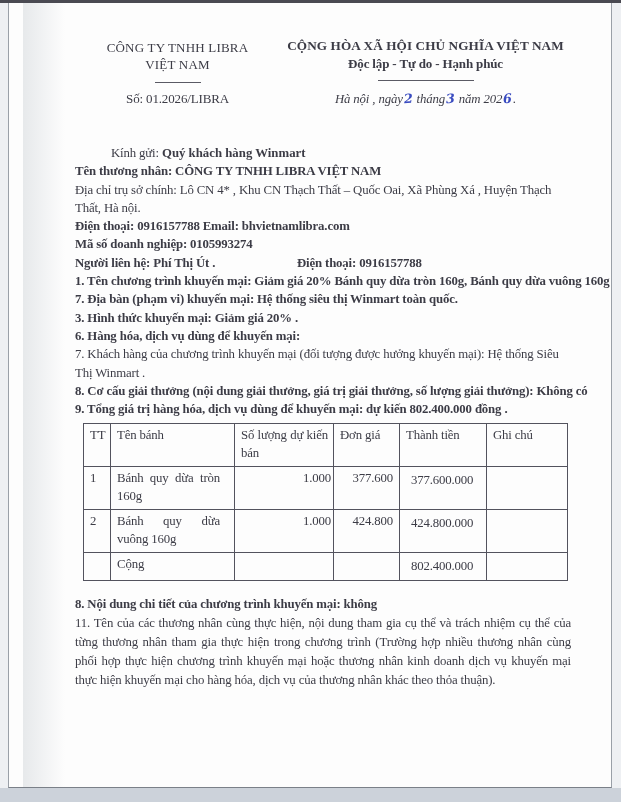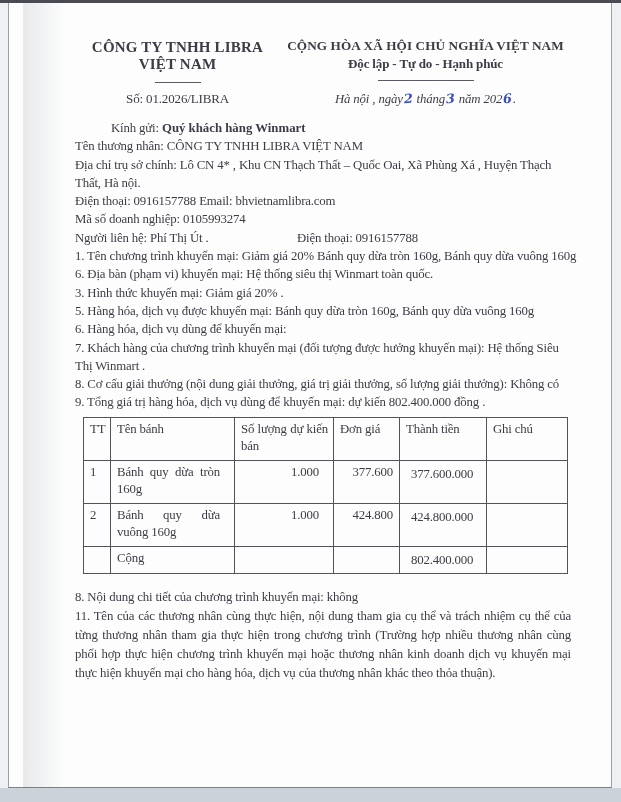--- a/index.html
+++ b/index.html
@@ -32,41 +32,41 @@
   .page::before {
     content: ""; position: absolute; left: 14px; top: 0; bottom: 0; width: 42px;
     background: linear-gradient(90deg, rgba(140,152,162,0.20), rgba(140,152,162,0));
     pointer-events: none;
   }
   .content { position: relative; padding: 26px 40px 0 66px; }
 
   
   .doc-header { display: flex; }
   .hdr-left { width: 205px; text-align: center; padding-top: 10px; }
-  .hdr-left .company { font-weight: bold; font-size: 15px; line-height: 17px; letter-spacing: 0.2px; }
+  .hdr-left .company { font-weight: normal; font-size: 13px; line-height: 17px; letter-spacing: 0.2px; }
   .sep-sm { width: 46px; height: 1px; background: #5a5a64; margin: 9px auto 8px auto; }
   .hdr-left .docnum { font-size: 13px; }
   .hdr-right { flex: 1; text-align: center; padding-top: 8px; }
   .hdr-right .republic { font-weight: bold; font-size: 13.2px; line-height: 18px; letter-spacing: 0.1px; }
   .hdr-right .motto { font-weight: bold; font-size: 13px; line-height: 18px; }
   .sep-md { width: 96px; height: 1px; background: #5a5a64; margin: 7px auto 10px auto; }
   .dateline { font-style: italic; font-size: 12.8px; }
   .hand { font-style: italic; font-weight: bold; color: #3a4cc0; font-family: "DejaVu Serif", serif; display: inline-block; transform: rotate(-4deg); padding: 0 1px; }
 
   
   .doc-title { text-align: center; margin-top: 16px; }
   .doc-title .t1 { font-weight: bold; font-size: 14px; line-height: 20px; letter-spacing: 0.4px; }
   .doc-title .t2 { font-weight: bold; font-size: 14px; line-height: 20px; letter-spacing: 0.4px; }
   .sep-title { width: 52px; height: 1px; background: #5a5a64; margin: 8px auto 0 auto; }
 
   
-  .body-block { margin-top: 12px; line-height: 18.3px; }
+  .body-block { margin-top: 37px; line-height: 18.3px; }
   .recipient { padding-left: 36px; }
   .recipient b { letter-spacing: 0; }
-  .line { white-space: nowrap; }
+  .line { white-space: nowrap; font-weight: bold; }
   .wrapline { white-space: normal; }
   .contact-row .cp { display: inline-block; width: 222px; }
   .items p.line, .items p.wrapline { margin: 0; }
 
   
   table.promo { border-collapse: collapse; margin: 5px 0 0 8px; table-layout: fixed; width: 484px; }
   table.promo th, table.promo td {
     border: 1px solid #53535e;
     font-size: 12.8px; font-weight: normal;
     vertical-align: top; text-align: left;
@@ -75,21 +75,21 @@
     overflow: hidden;
   }
   table.promo col.c-tt { width: 27px; }
   table.promo col.c-name { width: 124px; }
   table.promo col.c-qty { width: 99px; }
   table.promo col.c-price { width: 66px; }
   table.promo col.c-amount { width: 87px; }
   table.promo col.c-note { width: 81px; }
   table.promo th.h-qty { text-align: justify; }
   table.promo td.name { text-align: justify; padding-right: 14px; }
-  table.promo td.qty { text-align: right; padding-right: 14px; }
+  table.promo td.qty { text-align: right; padding-right: 2px; }
   table.promo td.price { text-align: right; padding-right: 6px; }
   table.promo td.amount { padding-left: 11px; padding-top: 5px; }
   table.promo tr.r-data td { height: 39px; }
   table.promo tr.r-head th { height: 36px; }
   table.promo tr.r-total td { height: 26px; }
 
   
   .closing { margin-top: 14px; line-height: 19px; }
   .closing .p11 { text-align: justify; }
 </style>
@@ -128,23 +128,22 @@
     <div class="body-block">
       <p class="recipient"><span>Kính gửi:</span> <b>Quý khách hàng Winmart</b></p>
       <p class="line">Tên thương nhân: CÔNG TY TNHH LIBRA VIỆT NAM</p>
       <p class="wrapline">Địa chỉ trụ sở chính: Lô CN 4* , Khu CN Thạch Thất – Quốc Oai, Xã Phùng Xá , Huyện Thạch Thất, Hà nội.</p>
       <p class="line">Điện thoại: 0916157788  Email: bhvietnamlibra.com</p>
       <p class="line">Mã số doanh nghiệp: 0105993274</p>
       <p class="line contact-row"><span class="cp">Người liên hệ: Phí Thị Út .</span><span>Điện thoại: 0916157788</span></p>
 
       <div class="items">
         <p class="line">1. Tên chương trình khuyến mại: Giảm giá 20% Bánh quy dừa tròn 160g, Bánh quy dừa vuông 160g</p>
-        <p class="line">6. Địa bàn (phạm vi) khuyến mại: Hệ thống siêu thị Winmart toàn quốc.</p>
+        <p class="line">7. Địa bàn (phạm vi) khuyến mại: Hệ thống siêu thị Winmart toàn quốc.</p>
         <p class="line">3. Hình thức khuyến mại: Giảm giá 20% .</p>
-        <p class="line">5. Hàng hóa, dịch vụ được khuyến mại: Bánh quy dừa tròn 160g, Bánh quy dừa vuông 160g</p>
         <p class="line">6. Hàng hóa, dịch vụ dùng để khuyến mại:</p>
         <p class="wrapline">7. Khách hàng của chương trình khuyến mại (đối tượng được hưởng khuyến mại): Hệ thống Siêu Thị Winmart .</p>
         <p class="line">8. Cơ cấu giải thưởng (nội dung giải thưởng, giá trị giải thưởng, số lượng giải thưởng): Không có</p>
         <p class="line">9. Tổng giá trị hàng hóa, dịch vụ dùng để khuyến mại: dự kiến 802.400.000 đồng .</p>
       </div>
 
       <table class="promo">
         <colgroup>
           <col class="c-tt">
             <col class="c-name">

